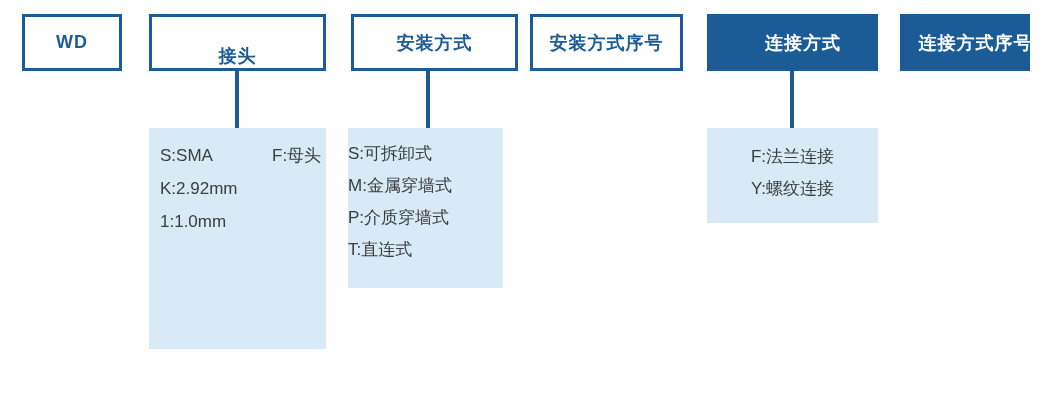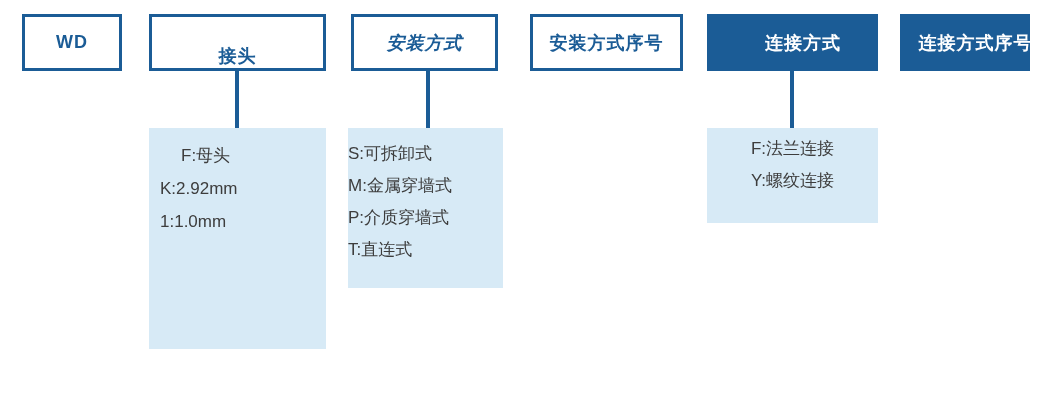--- a/index.html
+++ b/index.html
@@ -35,21 +35,21 @@
     background: #ffffff;
     color: var(--primary, #1B5C96);
   }
   .code-box.filled {
     background: var(--primary, #1B5C96);
     color: var(--box-text-light, #ffffff);
     padding-left: 21px;
   }
   .box-wd            { left: 22px;  width: 100px; }
   .box-joint         { left: 149px; width: 177px; align-items: flex-end; }
-  .box-mounting      { left: 351px; width: 147px; font-style: italic; }
+  .box-mounting      { left: 351px; width: 167px; }
   .box-mounting-seq  { left: 530px; width: 153px; }
   .box-connection    { left: 707px; width: 171px; }
   .box-connection-seq{ left: 900px; width: 130px; }
 
   .connector {
     position: absolute;
     width: 4px;
     top: 69px;
     height: 59px;
     background: var(--primary, #1B5C96);
@@ -81,21 +81,21 @@
 
   .legend-mounting {
     left: 348px; width: 155px; height: 160px;
     padding-top: 10px;
     text-align: left;
   }
   .legend-mounting .row { height: 32px; line-height: 32px; }
 
   .legend-connection {
     left: 707px; width: 171px; height: 95px;
-    padding-top: 5px;
+    padding-top: 13px;
     text-align: center;
   }
   .legend-connection .row { height: 32px; line-height: 32px; }
 </style>
 </head>
 <body>
 
 <div class="stage">
 
   <div class="code-box outline box-wd">
@@ -121,20 +121,21 @@
   <div class="code-box filled box-connection-seq">
     <span>连接方式序号</span>
   </div>
 
   <div class="connector conn-joint"></div>
   <div class="connector conn-mounting"></div>
   <div class="connector conn-connection"></div>
 
   <div class="legend legend-joint">
     <div class="row">
+      <span class="col-left">S:SMA</span>
       <span class="col-right">F:母头</span>
     </div>
     <div class="row">
       <span class="col-left">K:2.92mm</span>
     </div>
     <div class="row">
       <span class="col-left">1:1.0mm</span>
     </div>
   </div>
 

